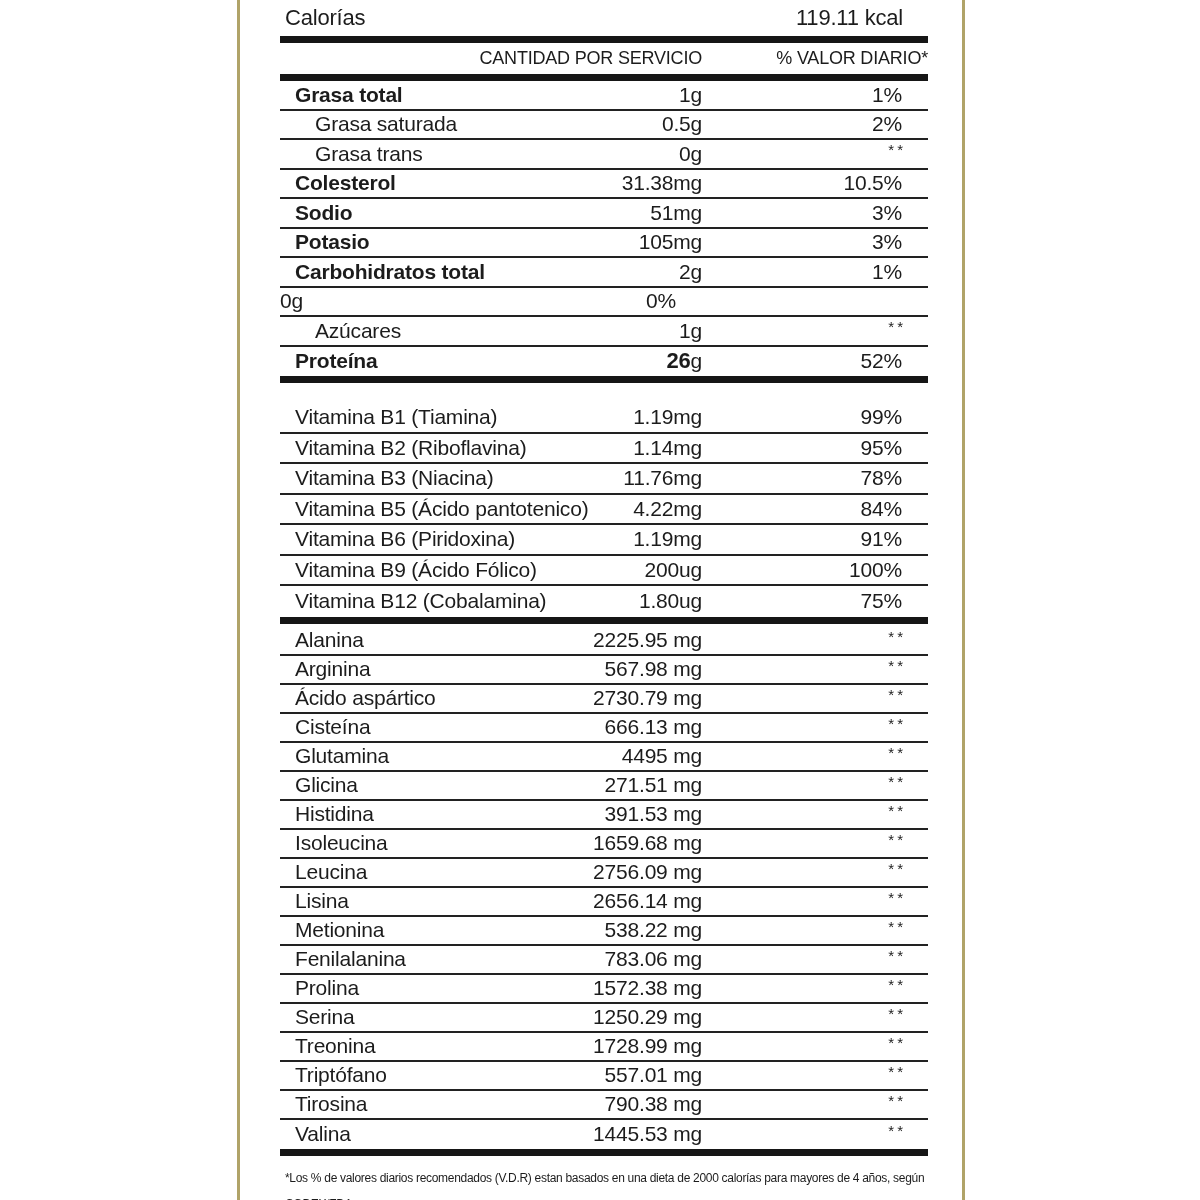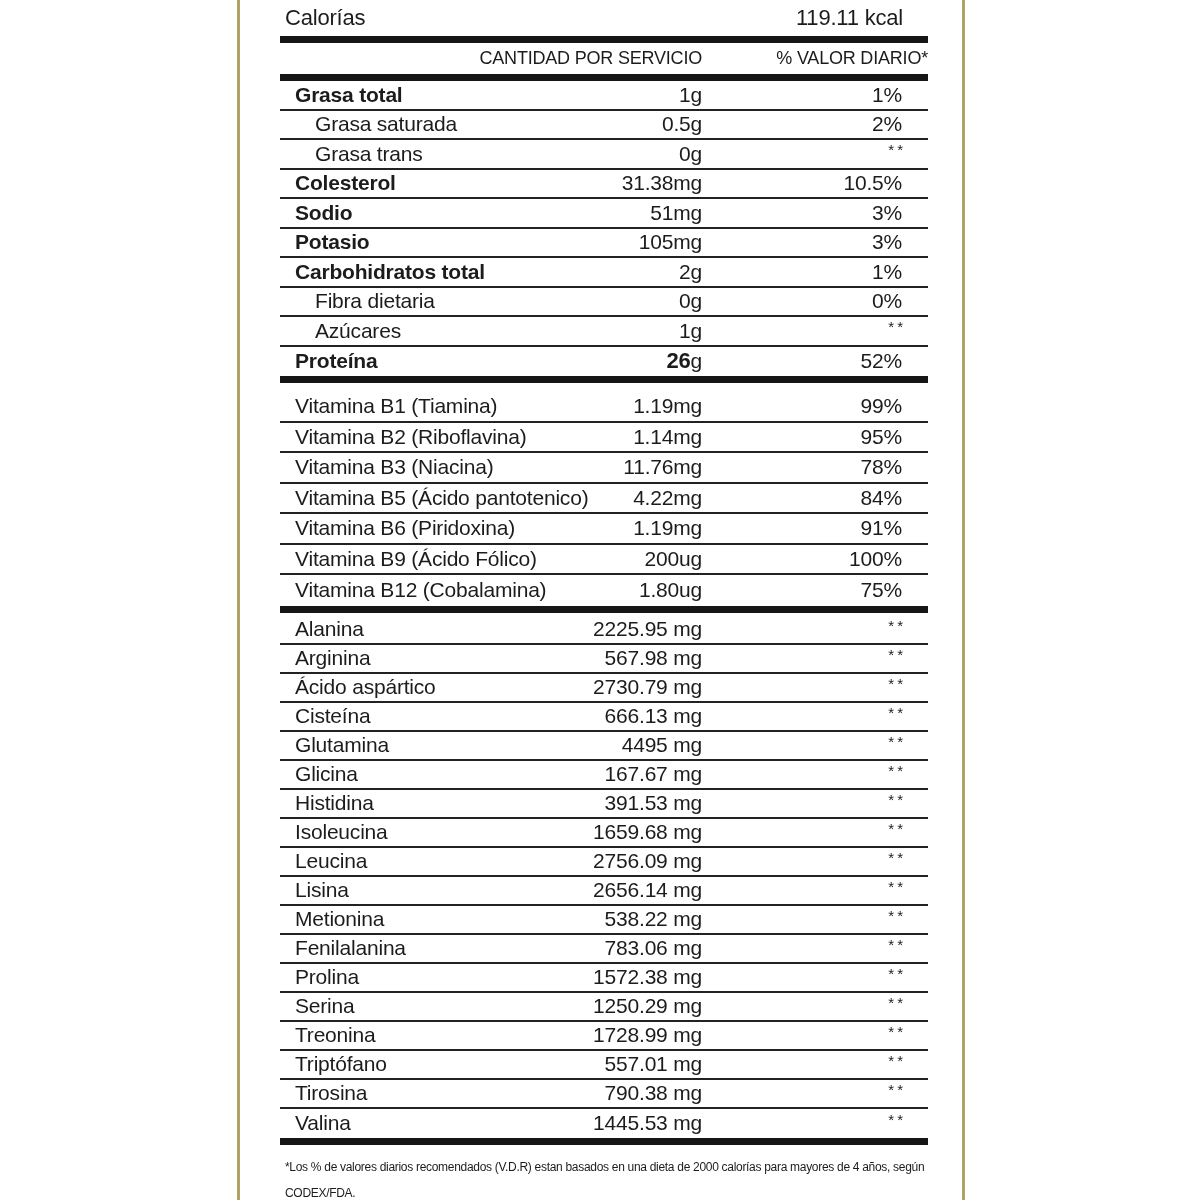--- a/index.html
+++ b/index.html
@@ -45,21 +45,21 @@
   .lbl { padding-left: 15px; white-space: nowrap; }
   .bold .lbl { font-weight: 700; }
   .indent .lbl { padding-left: 35px; }
 
   .amt { white-space: nowrap; }
   .amt-strong { font-weight: 700; font-size: 22px; }
 
   .dv { text-align: right; padding-right: 26px; white-space: nowrap; }
   .dv.stars { font-size: 15px; letter-spacing: 3px; position: relative; top: -4px; padding-right: 22px; }
 
-  .sec-vitamins { padding-top: 9px; }
+  .sec-vitamins { padding-top: 20px; }
   .sec-aminos   { padding-top: 3px; }
 
   .footnote {
     margin-top: 9px;
     padding: 0 0 6px 5px;
     font-size: 12px;
     line-height: 26px;
     letter-spacing: -0.3px;
   }
 </style>
@@ -117,21 +117,20 @@
         <span class="lbl">Potasio</span>
         <span class="amt"><span class="amt-strong"></span><span class="amt-rest">105mg</span></span>
         <span class="dv">3%</span>
       </div>
       <div class="grid row bold">
         <span class="lbl">Carbohidratos total</span>
         <span class="amt"><span class="amt-strong"></span><span class="amt-rest">2g</span></span>
         <span class="dv">1%</span>
       </div>
       <div class="grid row indent">
-        <span class="lbl">Fibra dietaria</span>
         <span class="amt"><span class="amt-strong"></span><span class="amt-rest">0g</span></span>
         <span class="dv">0%</span>
       </div>
       <div class="grid row indent">
         <span class="lbl">Azúcares</span>
         <span class="amt"><span class="amt-strong"></span><span class="amt-rest">1g</span></span>
         <span class="dv stars">**</span>
       </div>
       <div class="grid row bold">
         <span class="lbl">Proteína</span>
@@ -205,21 +204,21 @@
         <span class="amt"><span class="amt-rest">666.13 mg</span></span>
         <span class="dv stars">**</span>
       </div>
       <div class="grid row">
         <span class="lbl">Glutamina</span>
         <span class="amt"><span class="amt-rest">4495 mg</span></span>
         <span class="dv stars">**</span>
       </div>
       <div class="grid row">
         <span class="lbl">Glicina</span>
-        <span class="amt"><span class="amt-rest">167.67 mg</span></span>
+        <span class="amt"><span class="amt-rest">271.51 mg</span></span>
         <span class="dv stars">**</span>
       </div>
       <div class="grid row">
         <span class="lbl">Histidina</span>
         <span class="amt"><span class="amt-rest">391.53 mg</span></span>
         <span class="dv stars">**</span>
       </div>
       <div class="grid row">
         <span class="lbl">Isoleucina</span>
         <span class="amt"><span class="amt-rest">1659.68 mg</span></span>

